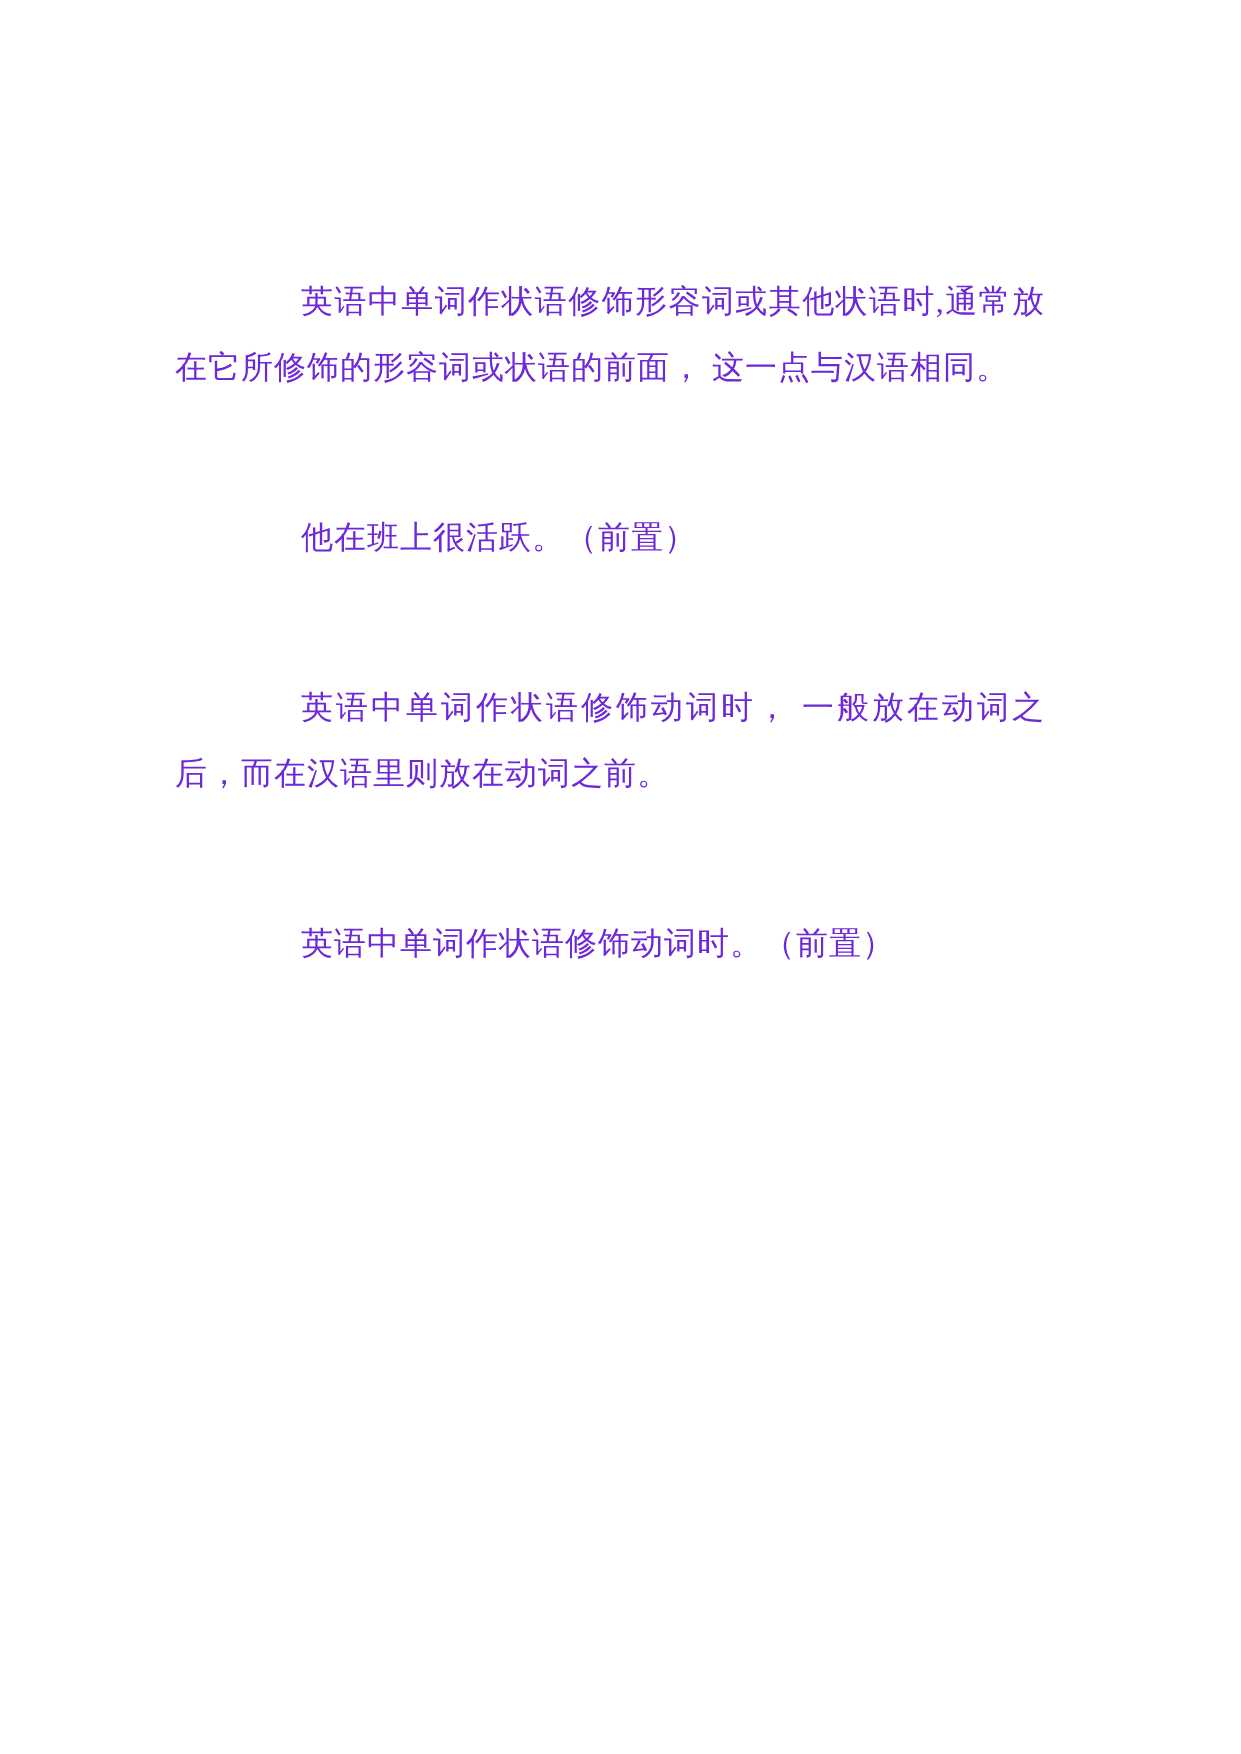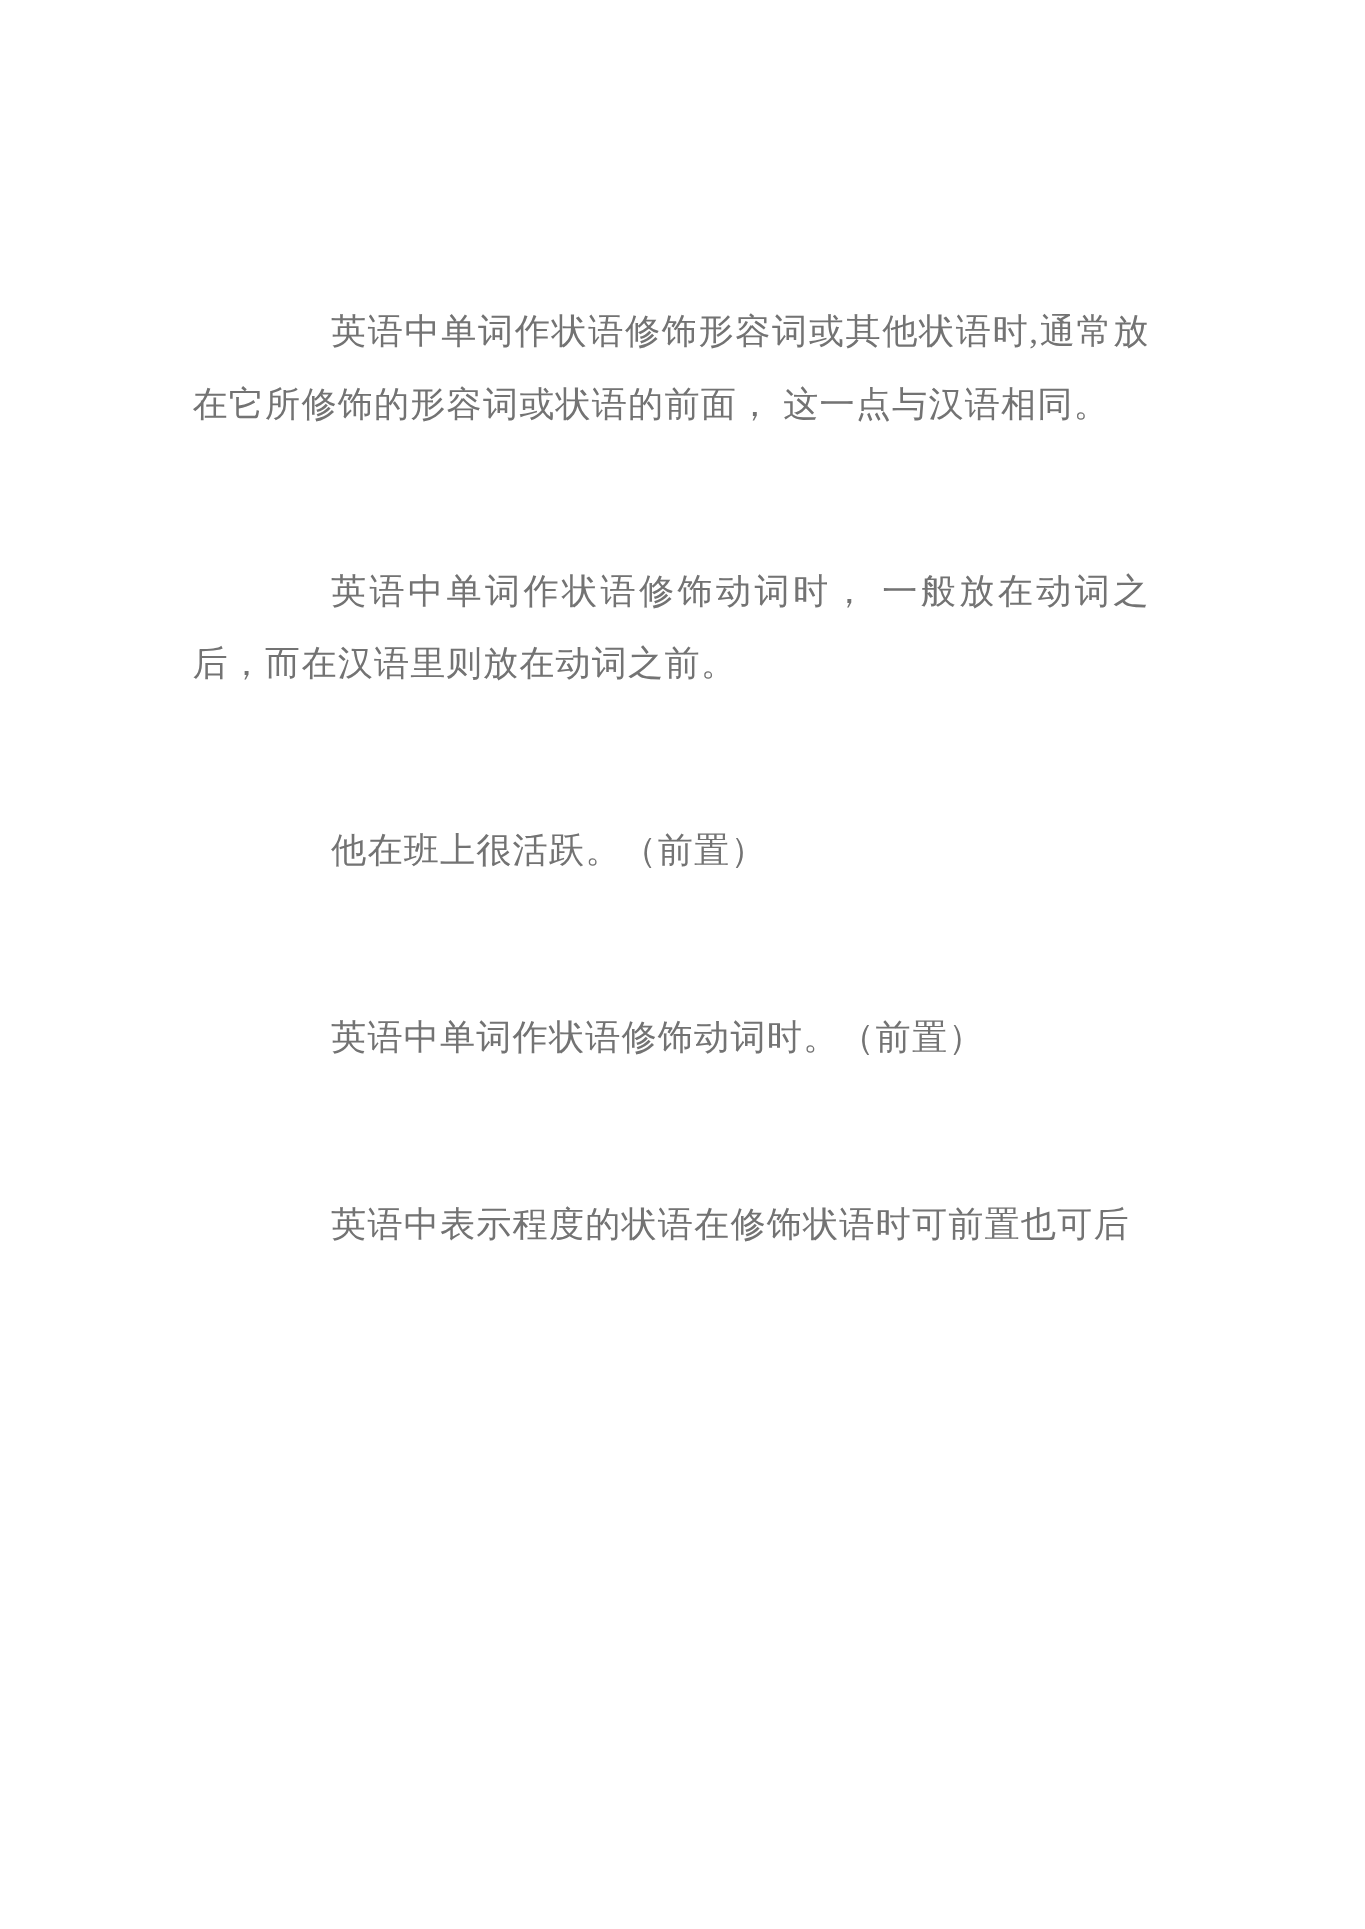--- a/index.html
+++ b/index.html
@@ -18,35 +18,34 @@
     height: 1754px;
     padding: 268px 196px 0 175px;
     background: #ffffff;
   }
   .page p {
     margin: 0 0 104px 0;
     font-family: "Liberation Serif", "DejaVu Serif", serif;
     font-size: 32px;
     line-height: 66px;
     font-weight: 400;
-    color: #737373;
+    color: #6d28d9;
     text-align: justify;
     text-indent: 126px;
     letter-spacing: 1px;
   }
   .page p.en {
     word-spacing: 7px;
     letter-spacing: 1.5px;
   }
   .page p:last-child {
     margin-bottom: 0;
   }
 </style>
 </head>
 <body>
 
 <div class="page">
   <p class="cn">英语中单词作状语修饰形容词或其他状语时,通常放在它所修饰的形容词或状语的前面， 这一点与汉语相同。</p>
+  <p class="cn">他在班上很活跃。（前置）</p>
   <p class="cn">英语中单词作状语修饰动词时， 一般放在动词之后，而在汉语里则放在动词之前。</p>
-  <p class="cn">他在班上很活跃。（前置）</p>
   <p class="cn">英语中单词作状语修饰动词时。（前置）</p>
-  <p class="cn">英语中表示程度的状语在修饰状语时可前置也可后</p>
 </div>
 
 </body></html>

